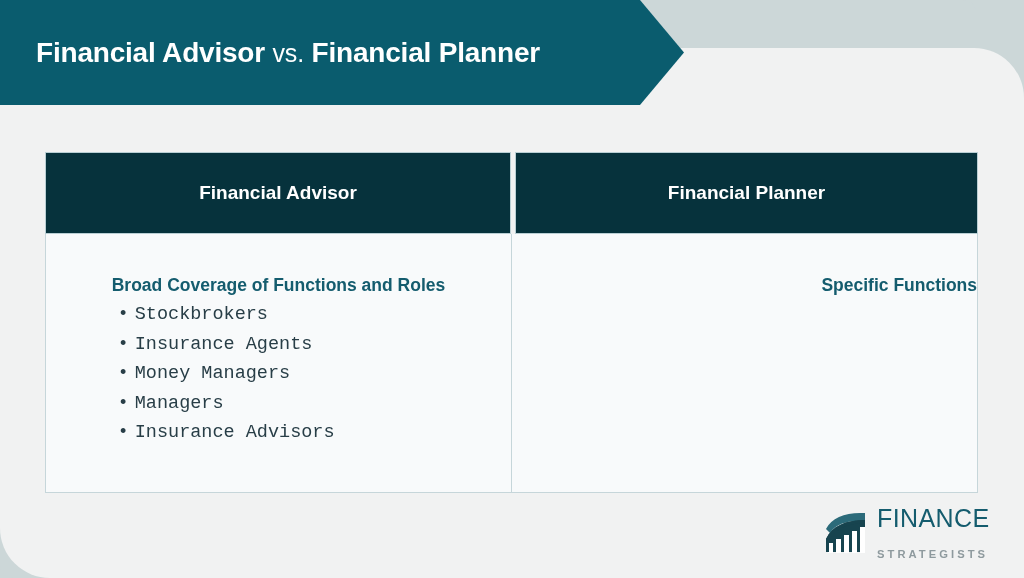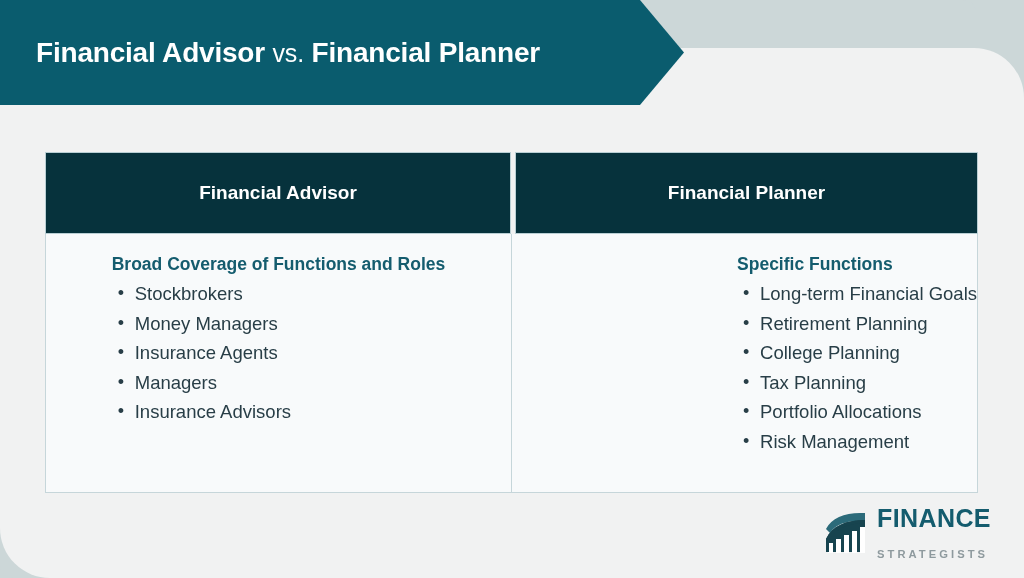--- a/index.html
+++ b/index.html
@@ -91,40 +91,41 @@
     flex-direction:column;
     align-items:flex-end;
   }
   .td.col-a {
     width:466px;
     border-right:1px solid #c6d6da;
     align-items:center;
   }
   .td.col-b { flex:1; }
 
-  .cell-inner { width:auto; }
+  .cell-inner { width:auto;margin-top:21px; }
   .td.col-b .cell-inner { padding-left:23px; }
 
   .sub-head {
     color:#145c6e;
     font-size:17.5px;
     font-weight:bold;
     margin-bottom:4px;
   }
 
   ul.items {
     list-style:none;
     padding-left:23px;
   }
   ul.items li {
     position:relative;
     color:#283e47;
     font-size:18.5px;
     line-height:29.5px;
     white-space:nowrap;
+    font-family:Liberation Mono, monospace;
   }
   ul.items li::before {
     content:"\2022";
     position:absolute;
     left:-17px;
     color:#283e47;
     font-size:18px;
   }
 
   
@@ -133,21 +134,21 @@
     left:824px; top:506px;
     display:flex;
     align-items:center;
     gap:9px;
   }
   .logo-mark { width:44px; height:42px; display:block; }
   .logo-words { display:flex; flex-direction:column; line-height:1; }
   .logo-finance {
     color:#145c6e;
     font-size:25px;
-    font-weight:bold;
+    font-weight:normal;
     letter-spacing:0.4px;
   }
   .logo-strat {
     color:#8e9a9e;
     font-size:11.2px;
     font-weight:bold;
     letter-spacing:3.05px;
     margin-top:18px;
   }
 </style>
@@ -177,39 +178,31 @@
       </div>
     </div>
 
     <div class="tbody">
 
       <div class="td col-a">
         <div class="cell-inner">
           <div class="sub-head">Broad Coverage of Functions and Roles</div>
           <ul class="items">
             <li>Stockbrokers</li>
+            <li>Insurance Agents</li>
             <li>Money Managers</li>
-            <li>Insurance Agents</li>
             <li>Managers</li>
             <li>Insurance Advisors</li>
           </ul>
         </div>
       </div>
 
       <div class="td col-b">
         <div class="cell-inner">
           <div class="sub-head">Specific Functions</div>
-          <ul class="items">
-            <li>Long-term Financial Goals</li>
-            <li>Retirement Planning</li>
-            <li>College Planning</li>
-            <li>Tax Planning</li>
-            <li>Portfolio Allocations</li>
-            <li>Risk Management</li>
-          </ul>
         </div>
       </div>
 
     </div>
   </div>
 
   <div class="logo">
     <svg class="logo-mark" viewBox="0 0 44 42">
       <path d="M2 17 C8 5, 22 0, 41 1 L41 9 C24 8, 12 12, 6 21 Z" fill="#2c6b7a"></path>
       <path d="M2 40 L2 27 C8 14, 22 8, 41 8 L41 40 Z" fill="#17444f"></path>

